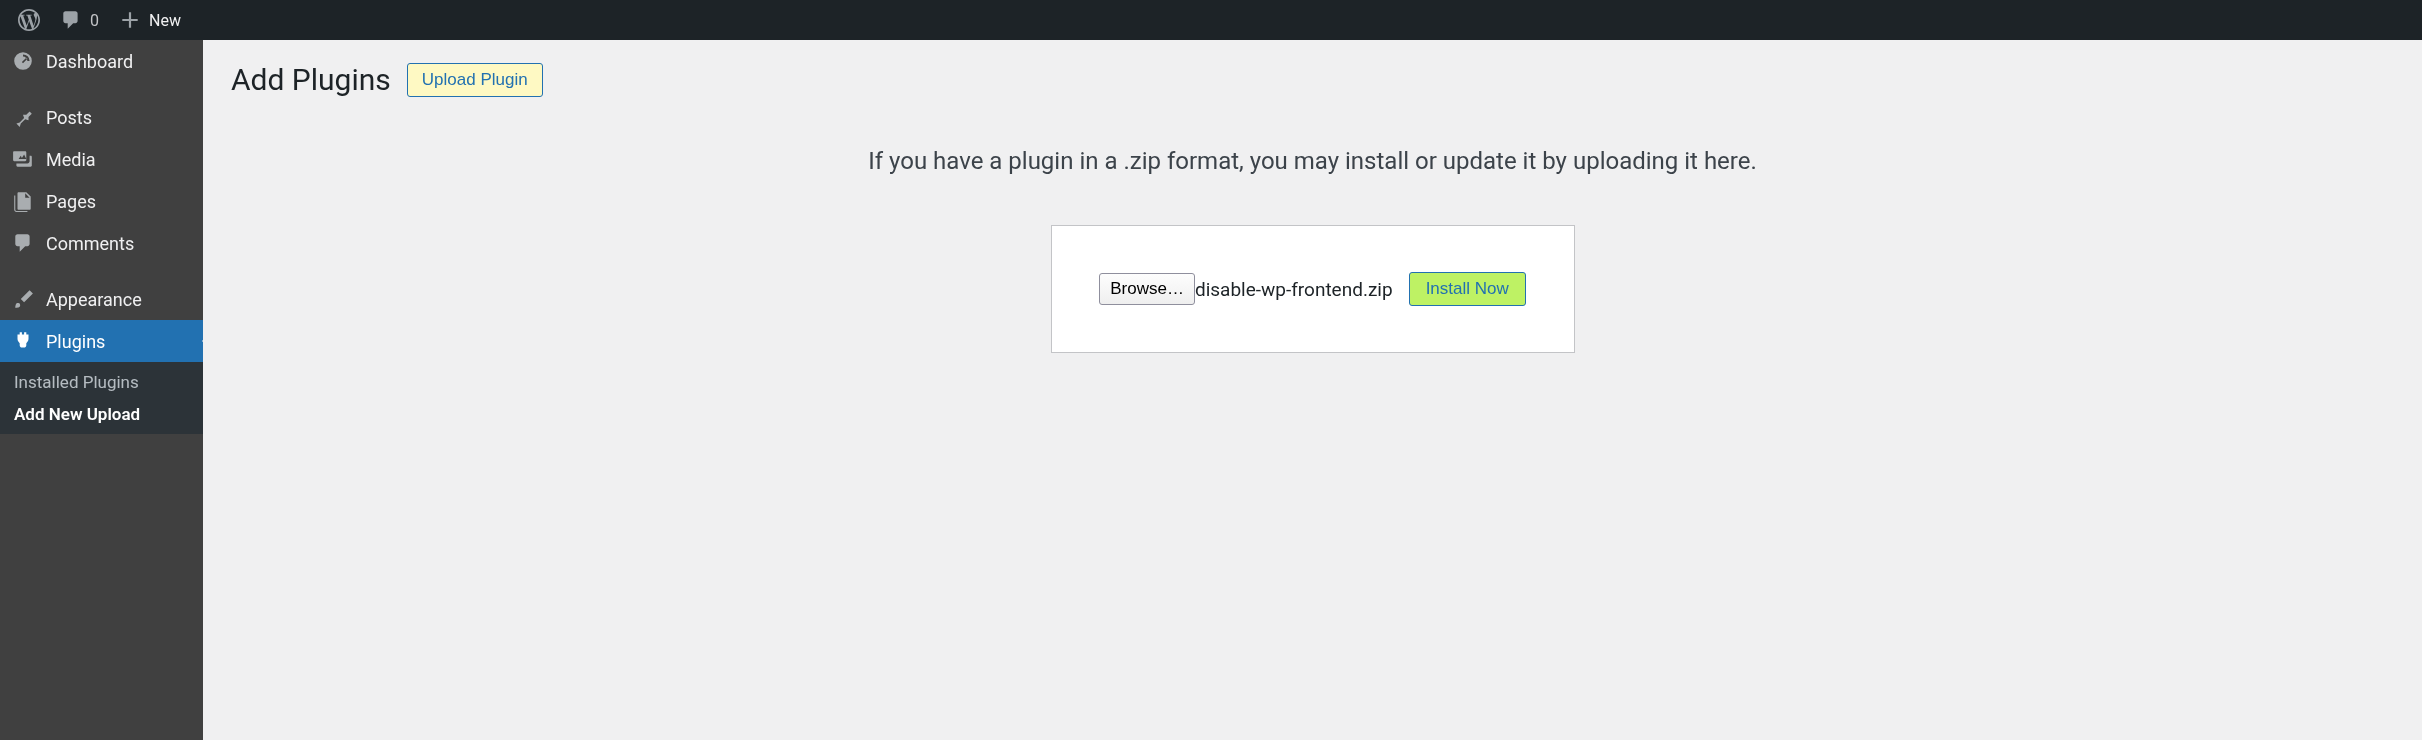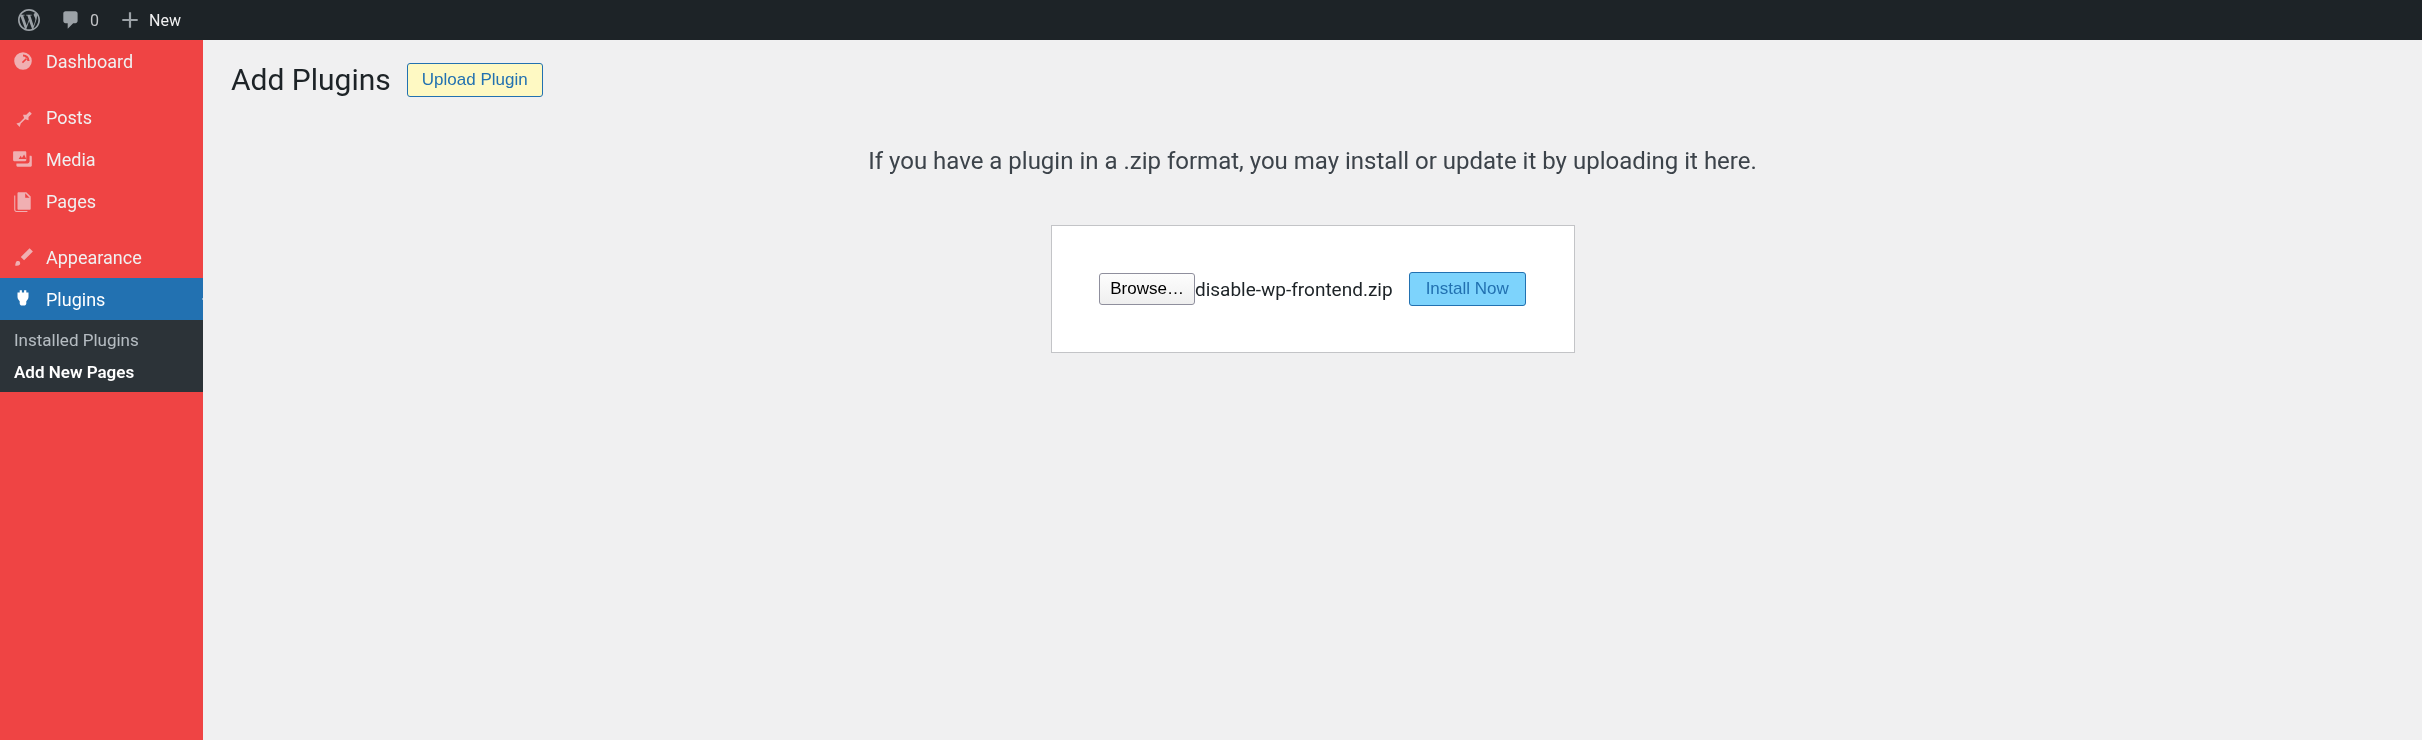--- a/index.html
+++ b/index.html
@@ -34,21 +34,21 @@
   .adminbar svg { fill: #9ca2a7; }
   .adminbar .ab-label { color: #f0f0f1; }
 
   
   .sidebar {
     position: absolute;
     top: 40px;
     left: 0;
     bottom: 0;
     width: 211px;
-    background: #ef4444;
+    background: #404040;
     color: #f0f0f1;
   }
   .menu-item {
     display: flex;
     align-items: center;
     gap: 12px;
     padding: 10px 12px;
     font-size: 18px;
     color: #f0f0f1;
     cursor: pointer;
@@ -140,21 +140,21 @@
     color: #000;
     cursor: pointer;
   }
   .filename {
     font-size: 19px;
     color: #1d2327;
   }
   .install-btn {
     border: 1px solid #2271b1;
     color: #2271b1;
-    background: #7dd3fc;
+    background: #bef264;
     padding: 6px 16px;
     font-size: 17px;
     border-radius: 3px;
     cursor: pointer;
     margin-left: 16px;
   }
 </style>
 </head>
 <body>
 
@@ -197,36 +197,42 @@
         <path d="M13 11V4c0-.6-.4-1-1-1H2c-.6 0-1 .4-1 1v7c0 .6.4 1 1 1h10c.6 0 1-.4 1-1zm-7-1l2-3 1 2 2-3 2 4H6zm12-2v8c0 .6-.4 1-1 1H5c-.6 0-1-.4-1-1v-2h10c1.1 0 2-.9 2-2V7h1c.6 0 1 .4 1 1z"></path>
       </svg>
     <span>Media</span>
   </div>
   <div class="menu-item">
     <svg width="22" height="22" viewBox="0 0 20 20">
         <path d="M6 2h7l4 4v11c0 .6-.4 1-1 1H6c-.6 0-1-.4-1-1V3c0-.6.4-1 1-1zm6 1v4h4l-4-4zM3 5v13c0 .6.4 1 1 1h10v1H4c-1.1 0-2-.9-2-2V5h1z"></path>
       </svg>
     <span>Pages</span>
   </div>
+  <div class="menu-item">
+    <svg width="22" height="22" viewBox="0 0 20 20">
+        <path d="M5 2h9c1.1 0 2 .9 2 2v7c0 1.1-.9 2-2 2h-2l-5 5v-5H5c-1.1 0-2-.9-2-2V4c0-1.1.9-2 2-2z"></path>
+      </svg>
+    <span>Comments</span>
+  </div>
   <div class="menu-separator"></div>
   <div class="menu-item">
     <svg width="22" height="22" viewBox="0 0 20 20">
         <path d="M4 14c-1 1-1 4-1 4s3 0 4-1 0-3 0-3-2-1-3 0zm12-12l-8 8 3 3 8-8-3-3z"></path>
       </svg>
     <span>Appearance</span>
   </div>
   <div class="menu-item current">
     <svg width="22" height="22" viewBox="0 0 20 20">
         <path d="M13 4V2h-2v2H9V2H7v2H5v4c0 2 1 3 2 4v2c0 1 1 2 2 2h2c1 0 2-1 2-2v-2c1-1 2-2 2-4V4h-2z"></path>
       </svg>
     <span>Plugins</span>
   </div>
   <div class="submenu">
     <div class="submenu-item">Installed Plugins</div>
-    <div class="submenu-item current">Add New Pages</div>
+    <div class="submenu-item current">Add New Upload</div>
   </div>
 </div>
 
 <div class="main">
   <div class="page-header">
     <h1 class="page-title">Add Plugins</h1>
     <button class="btn-secondary">Upload Plugin</button>
   </div>
 
   <p class="upload-help">If you have a plugin in a .zip format, you may install or update it by uploading it here.</p>

